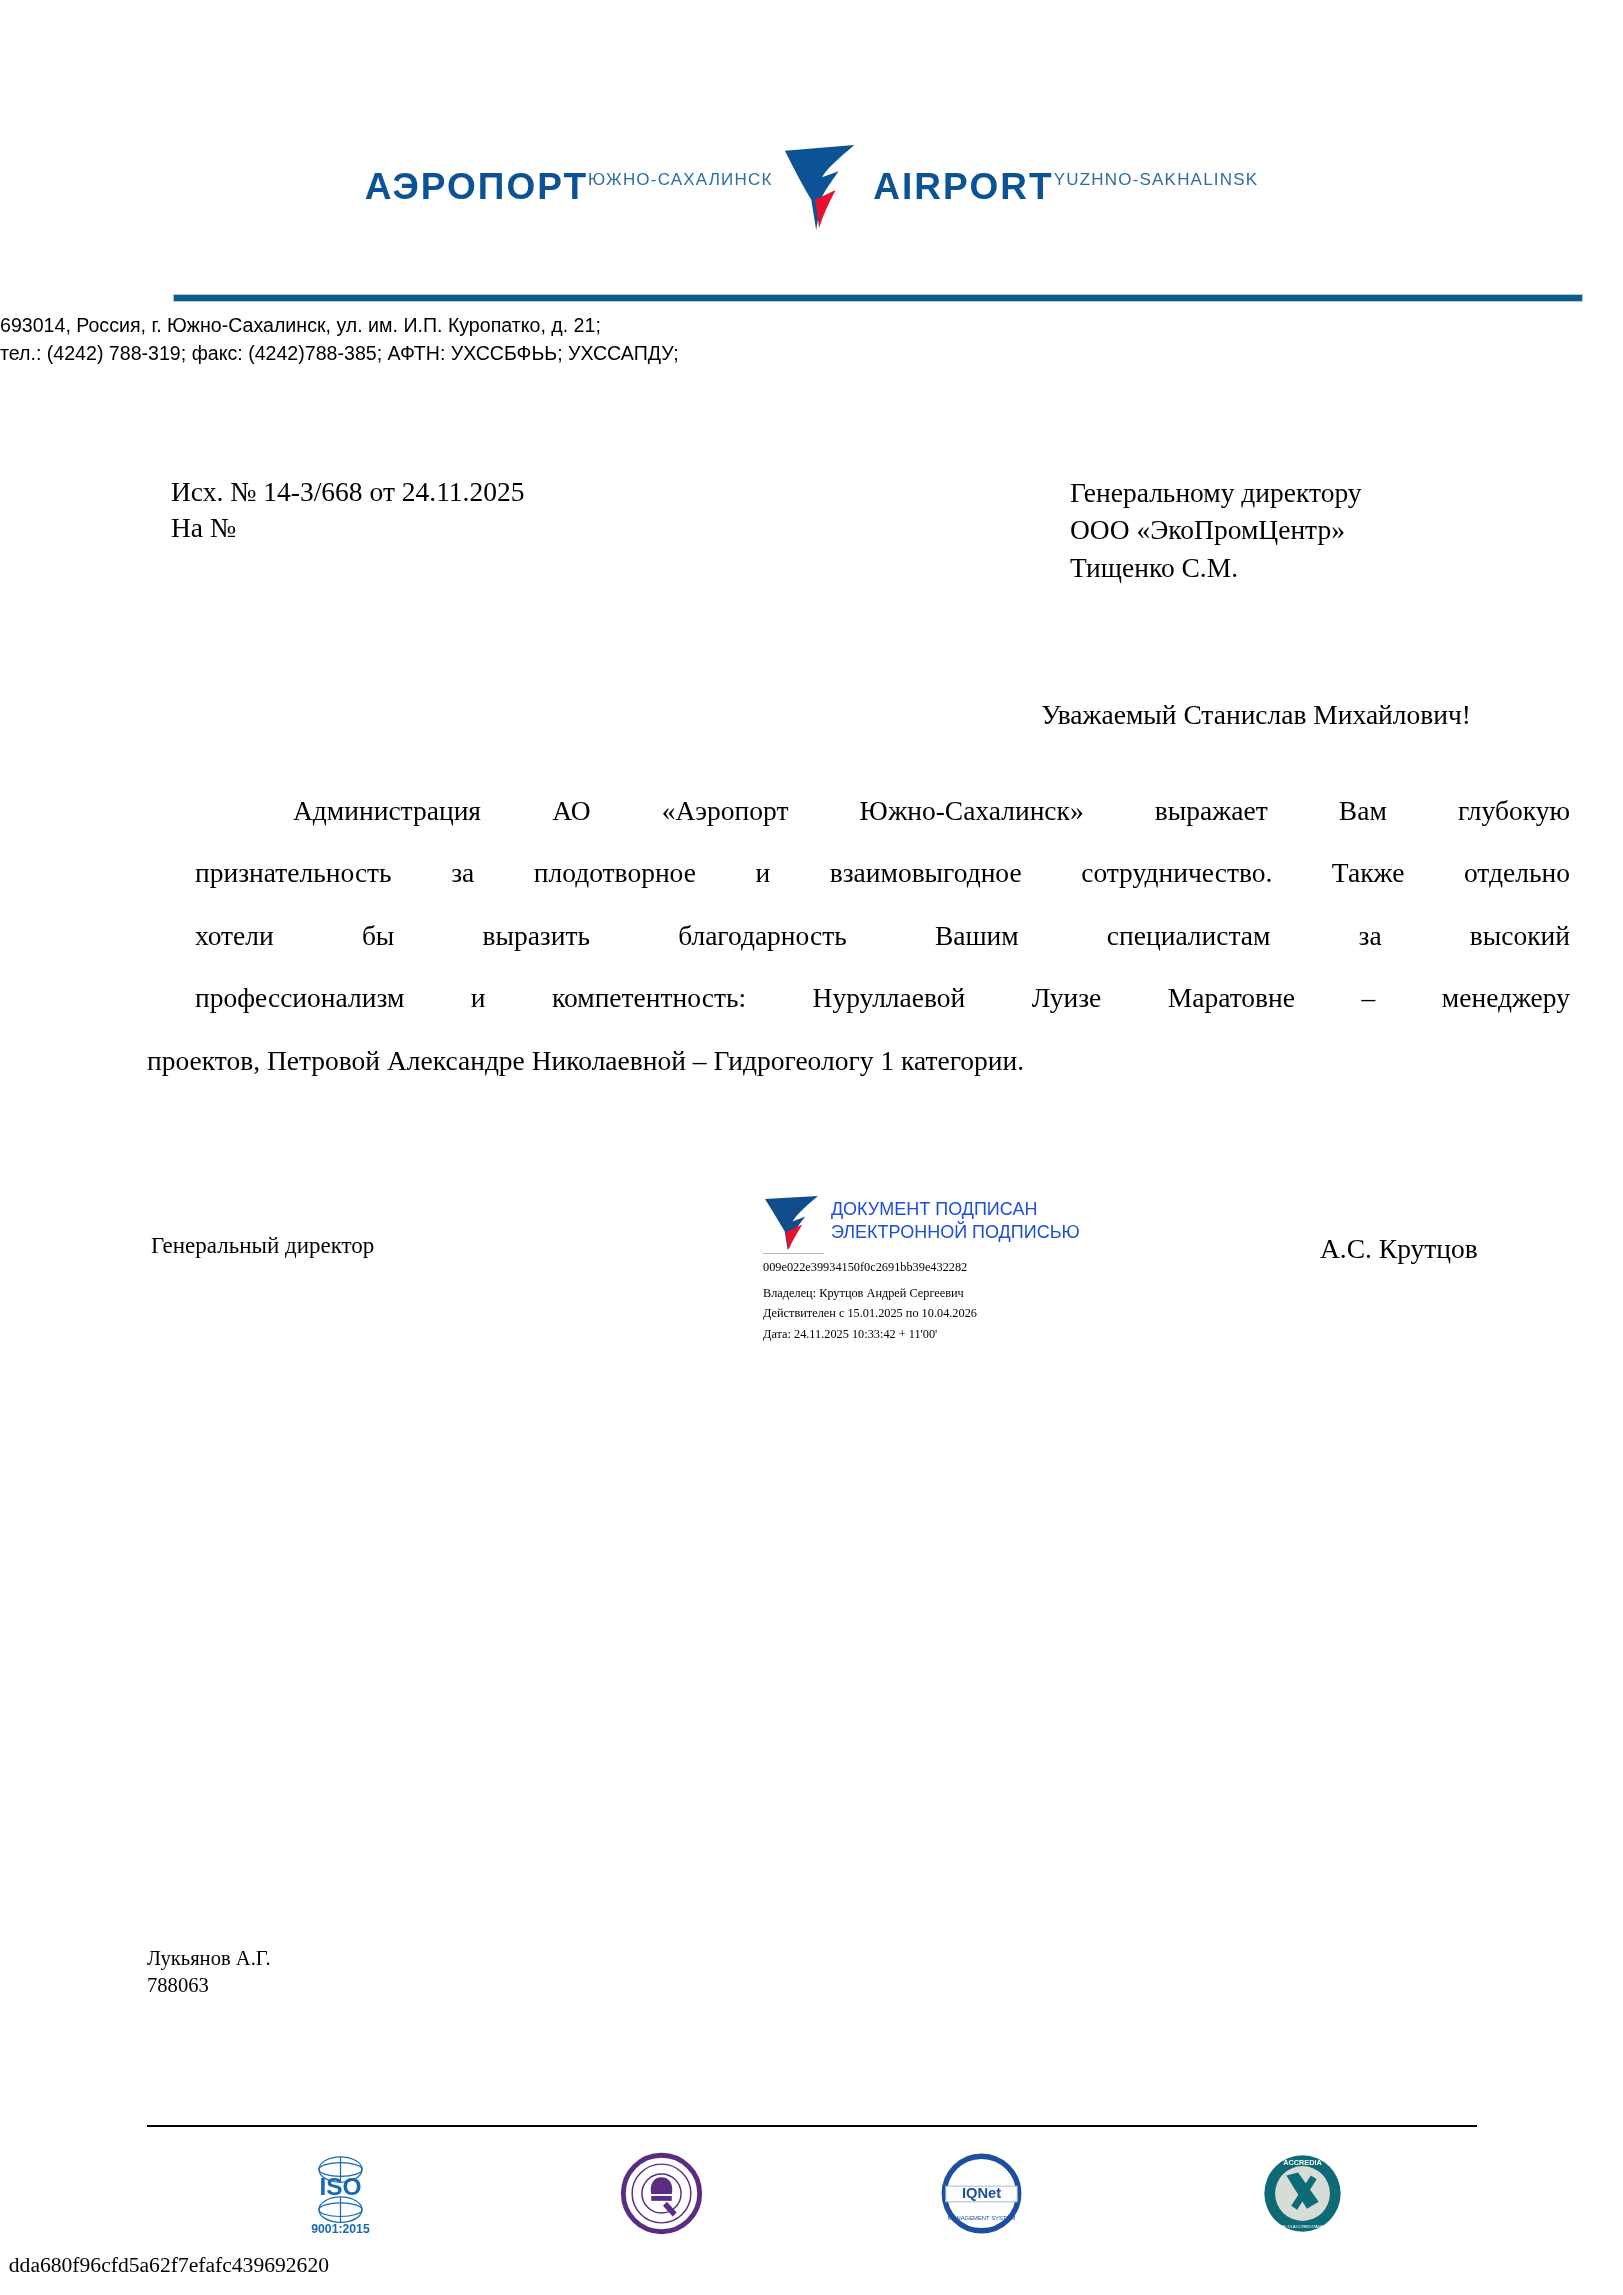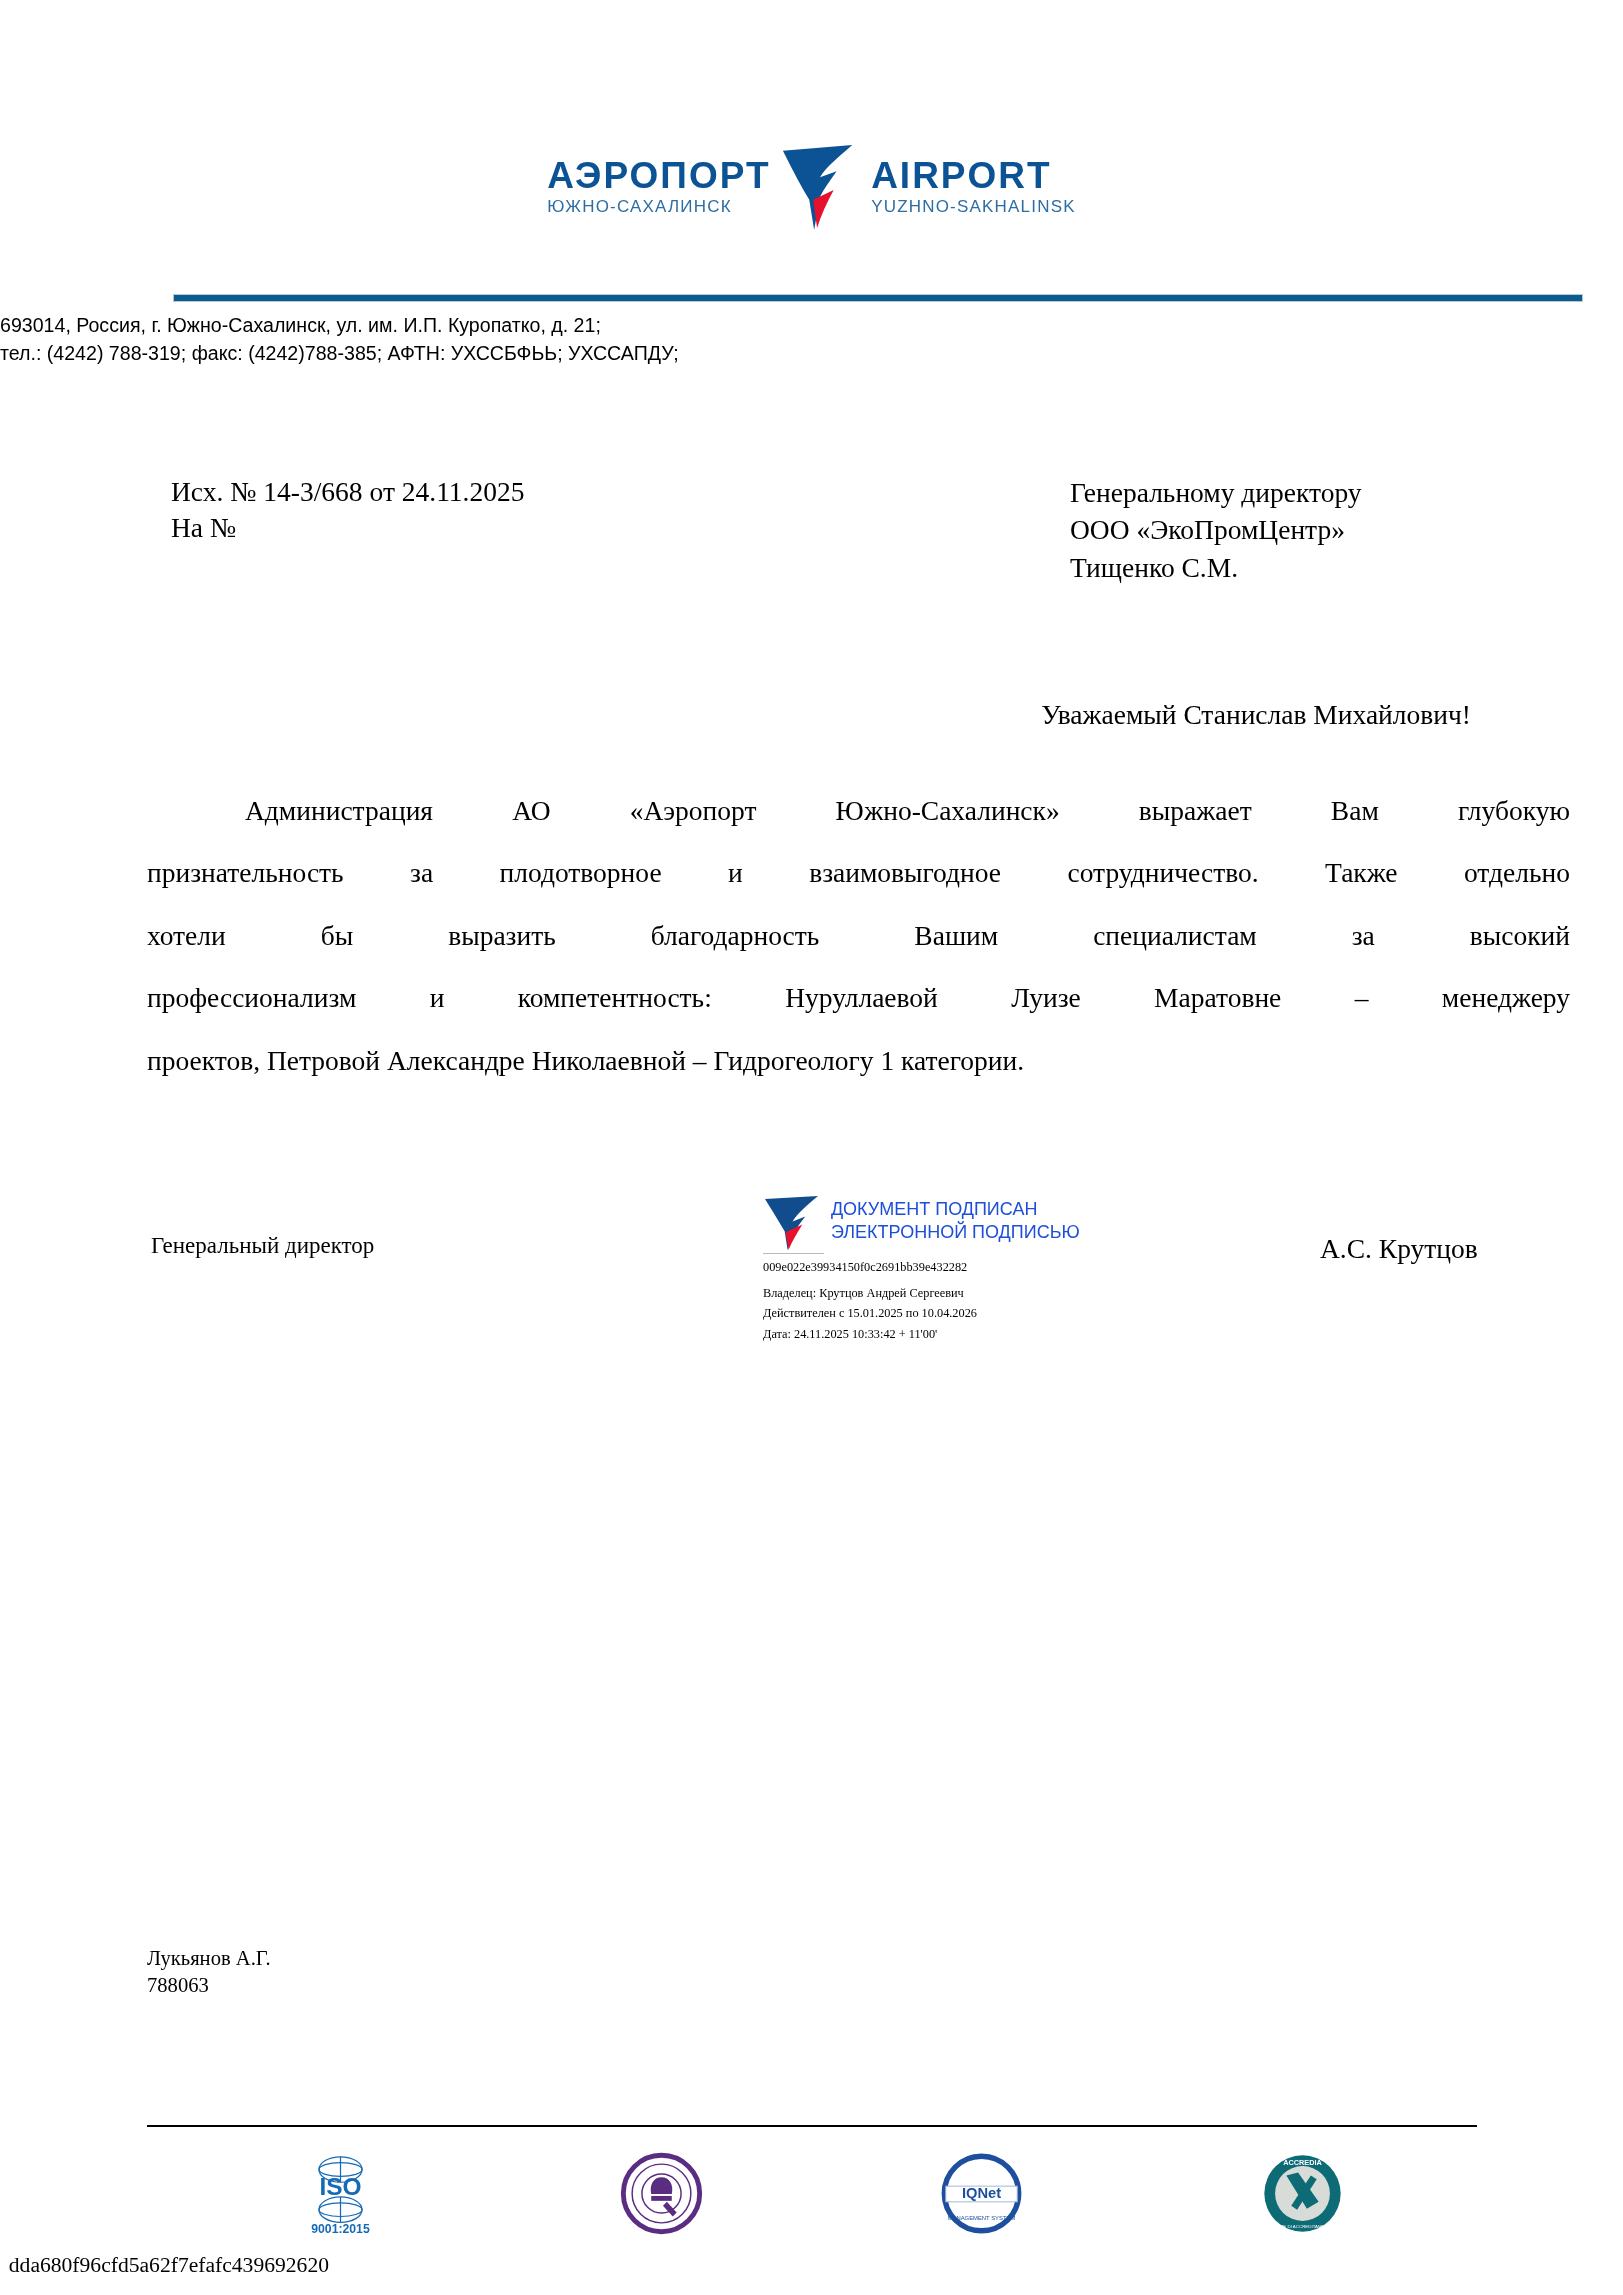--- a/index.html
+++ b/index.html
@@ -29,21 +29,20 @@
     justify-content: center;
   }
   .logo-block {
     display: flex;
     align-items: center;
     gap: 8.8px;
     transform: scale(1);
   }
   .logo-word {
     display: flex;
-    flex-direction: column;
     align-items: flex-start;
     line-height: 1;
   }
   .logo-word.right { align-items: flex-start; }
   .logo-main {
     font-family: "Liberation Sans", "DejaVu Sans", sans-serif;
     font-weight: bold;
     font-size: 37px;
     letter-spacing: 2px;
     color: #0b5394;
@@ -129,20 +128,21 @@
     width: 1423px;
     font-size: 27.5px;
     line-height: 2.27;
   }
   .body-line {
     display: flex;
     white-space: nowrap;
   }
   .body-line.justify {
     justify-content: space-between;
+    margin-left: 48px;
   }
   .body-line.first {
     padding-left: 98px;
   }
   .body-line.last {
     justify-content: flex-start;
   }
   .body-line .w { display: inline-block; }
 
   

